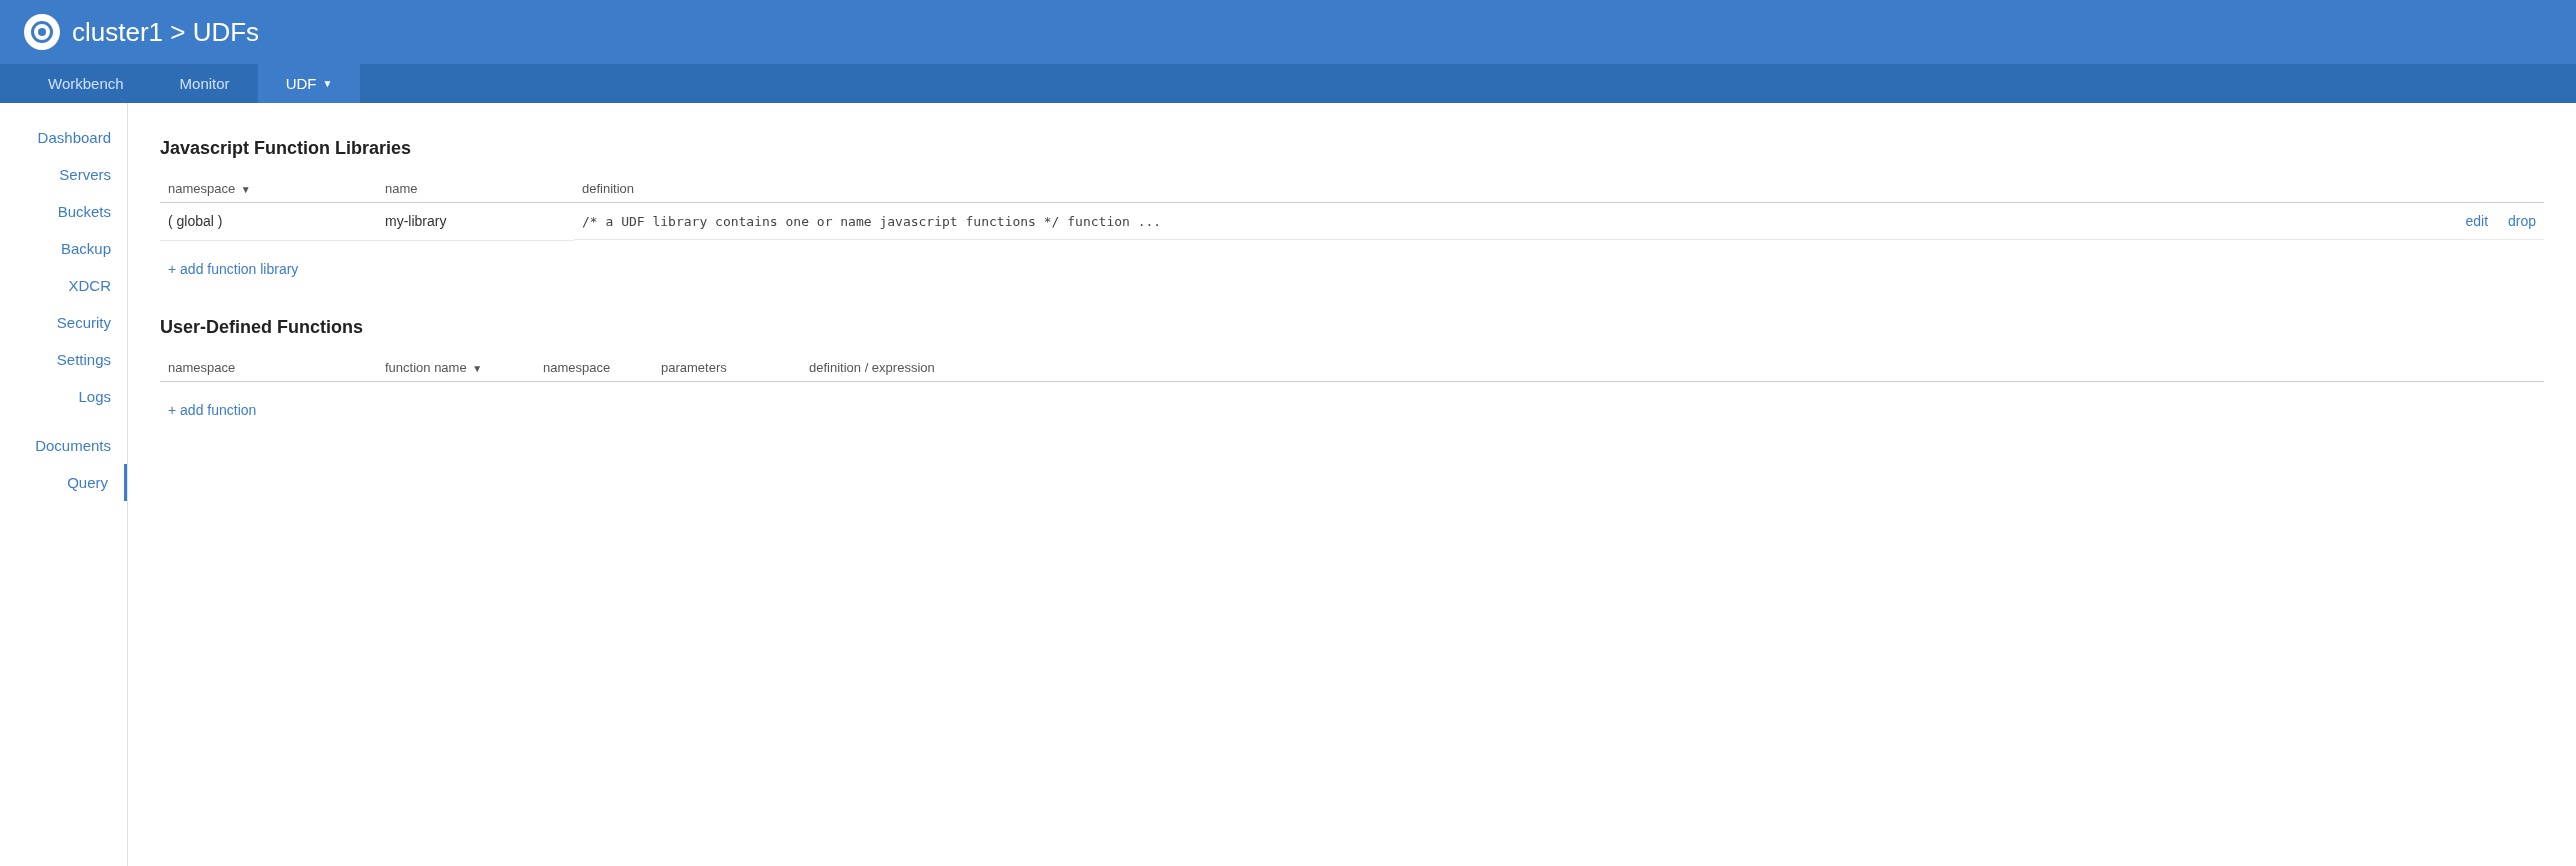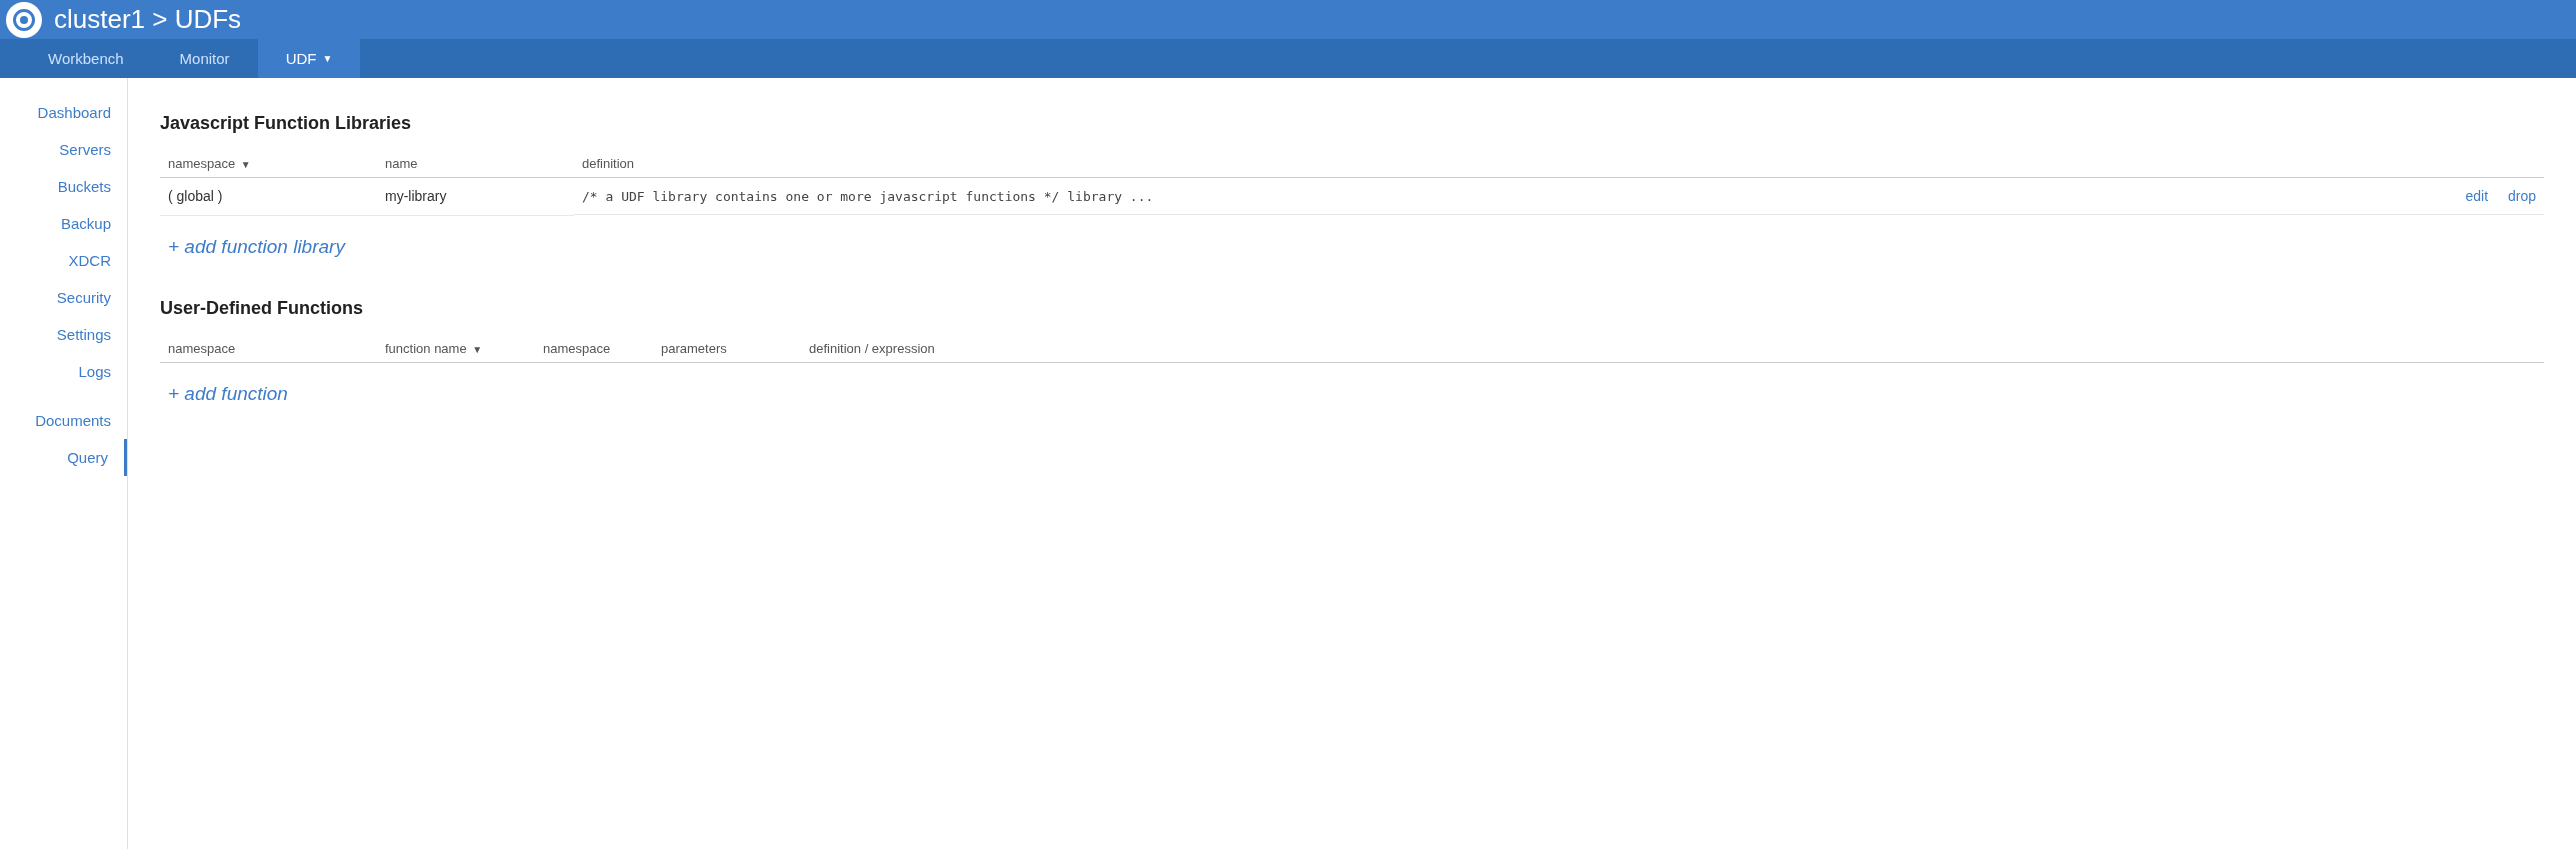--- a/index.html
+++ b/index.html
@@ -2,22 +2,22 @@
 <html><head>
   <meta charset="utf-8">
   <style>
     * { margin: 0; padding: 0; box-sizing: border-box; }
     body { font-family: Arial, sans-serif; font-size: 14px; color: #333; background: #fff; }
 
     
     .header {
       background: #3d7cc9;
       color: white;
-      padding: 0 6px;
-      height: 39px;
+      padding: 0 24px;
+      height: 64px;
       display: flex;
       align-items: center;
     }
     .header-logo {
       width: 36px;
       height: 36px;
       background: white;
       border-radius: 50%;
       display: flex;
       align-items: center;
@@ -145,24 +145,23 @@
     .action-link {
       color: #3d7cc9;
       cursor: pointer;
       margin-left: 16px;
       font-size: 14px;
     }
 
     .add-link {
       color: #3d7cc9;
       cursor: pointer;
-      font-size: 19px;
+      font-size: 14px;
       padding: 8px 8px;
       display: inline-block;
-      font-style: italic;
     }
 
     .section-gap {
       margin-top: 32px;
     }
 
     
     .col-fn-namespace { width: 217px; }
     .col-fn-name { width: 158px; }
     .col-fn-language { width: 118px; }
@@ -243,21 +242,21 @@
             </th>
             <th class="col-name">name</th>
             <th>definition</th>
           </tr>
         </thead>
         <tbody id="libraries-tbody">
         <tr>
     <td>( global )</td>
     <td>my-library</td>
     <td style="display:flex; align-items:center; justify-content:space-between;">
-      <span class="definition-text">/* a UDF library contains one or more javascript functions */ library ...</span>
+      <span class="definition-text">/* a UDF library contains one or name javascript functions */ function ...</span>
       <span style="white-space:nowrap; margin-left:16px;">
         <span class="action-link">edit</span>
         <span class="action-link">drop</span>
       </span>
     </td>
   </tr>
           </tbody>
       </table>
 
       <a class="add-link">+ add function library</a>

